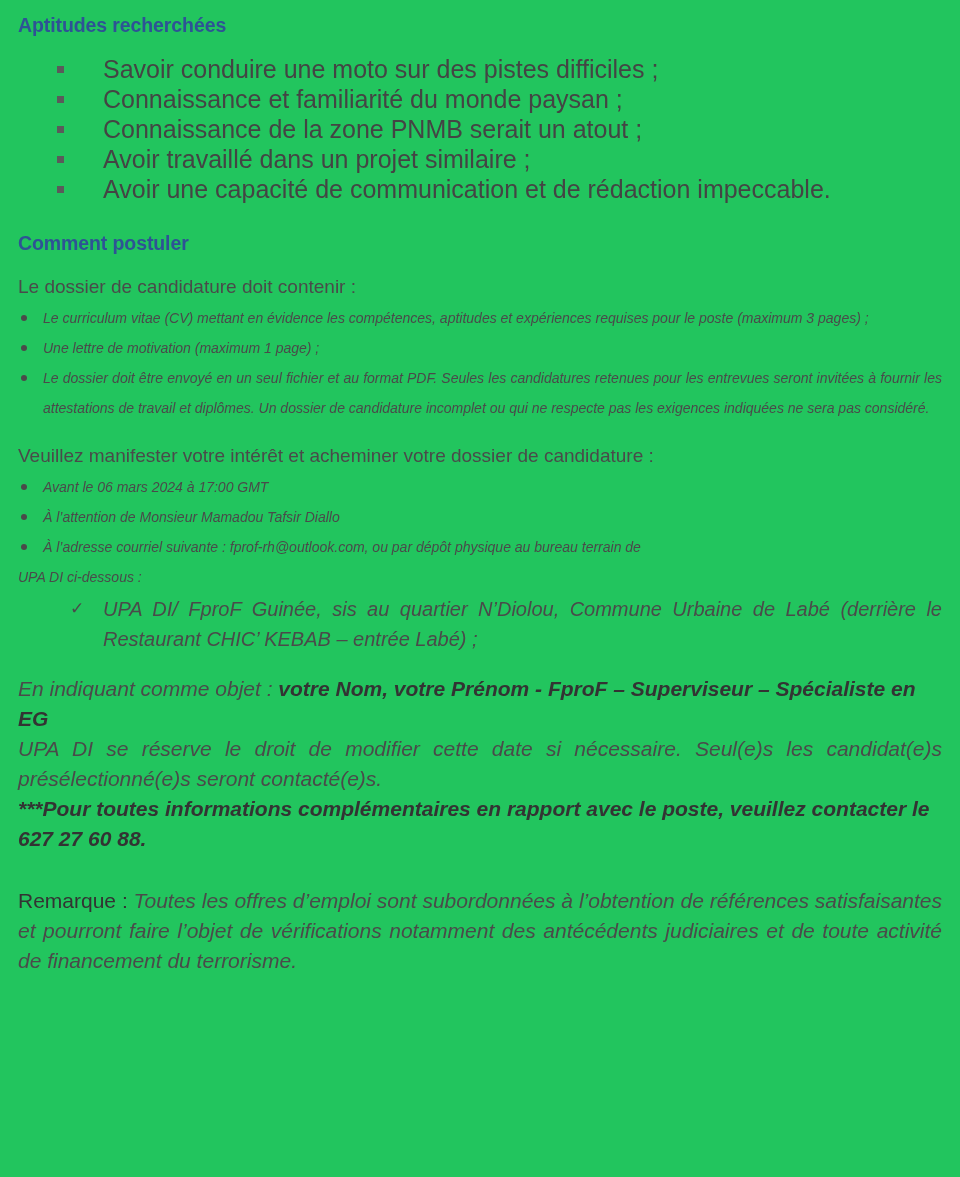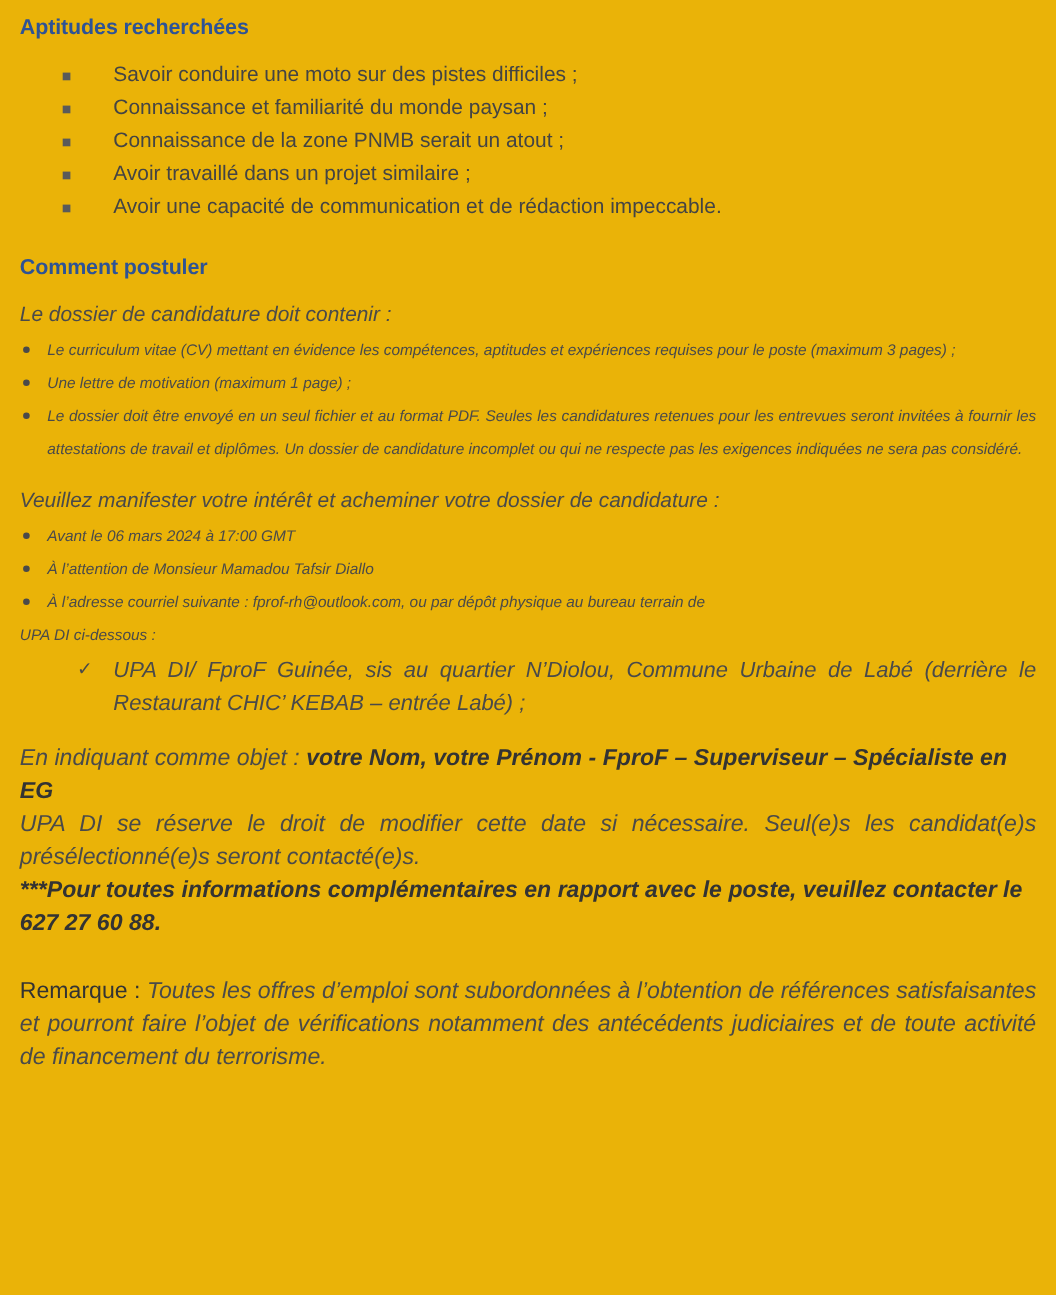--- a/index.html
+++ b/index.html
@@ -12,21 +12,21 @@
     height: 1177px;
     font-family: "Liberation Sans", sans-serif;
     color: #3f3f3f;
     overflow: hidden;
   }
 
   .page {
     position: relative;
     width: 960px;
     height: 1177px;
-    background: #eab308;
+    background: #22c55e;
     box-sizing: border-box;
     padding: 6px 18px 0 18px;
   }
 
   
   .section-heading {
     font-family: "Liberation Sans", sans-serif;
     font-weight: bold;
     font-size: 19.5px;
     line-height: 26px;
@@ -40,41 +40,40 @@
 
   
   .square-list {
     list-style: none;
     margin: 16px 0 0 0;
     padding: 0;
   }
   .square-list > li {
     position: relative;
     padding-left: 85px;
-    font-size: 19px;
+    font-size: 25px;
     line-height: 30px;
     color: #444444;
     text-align: justify;
     text-justify: inter-word;
     margin-bottom: 0px;
   }
   .square-list > li::before {
     content: "";
     position: absolute;
     left: 39px;
     top: 12px;
     width: 7px;
     height: 7px;
     background: #5a5a5a;
   }
   .square-list > li.no-justify { text-align: left; }
 
   
   .ital-lead {
-    font-style: italic;
     font-size: 19px;
     line-height: 29px;
     color: #4a4a4a;
     margin: 16px 0 0 0;
     padding: 0;
   }
   .ital-lead.tight { margin-top: 18px; }
 
   .round-list {
     list-style: none;

